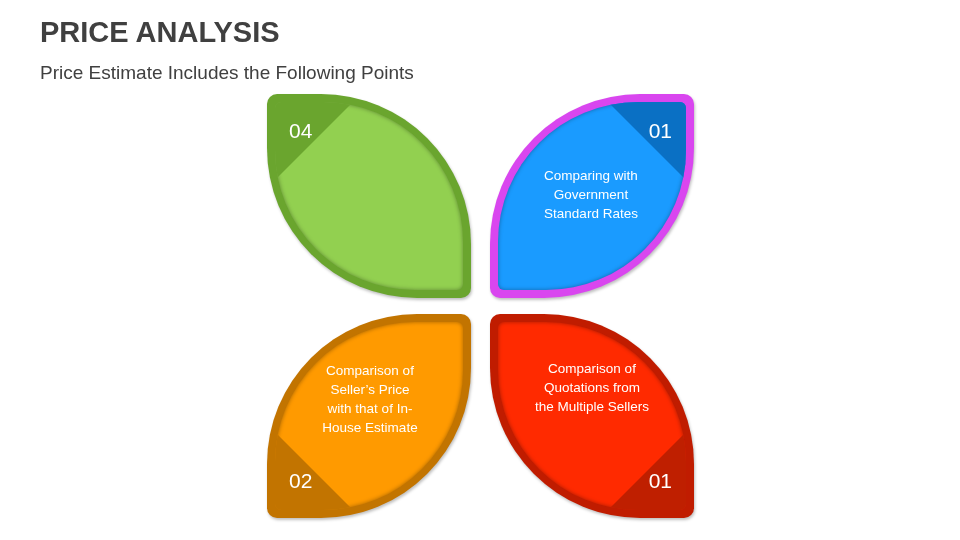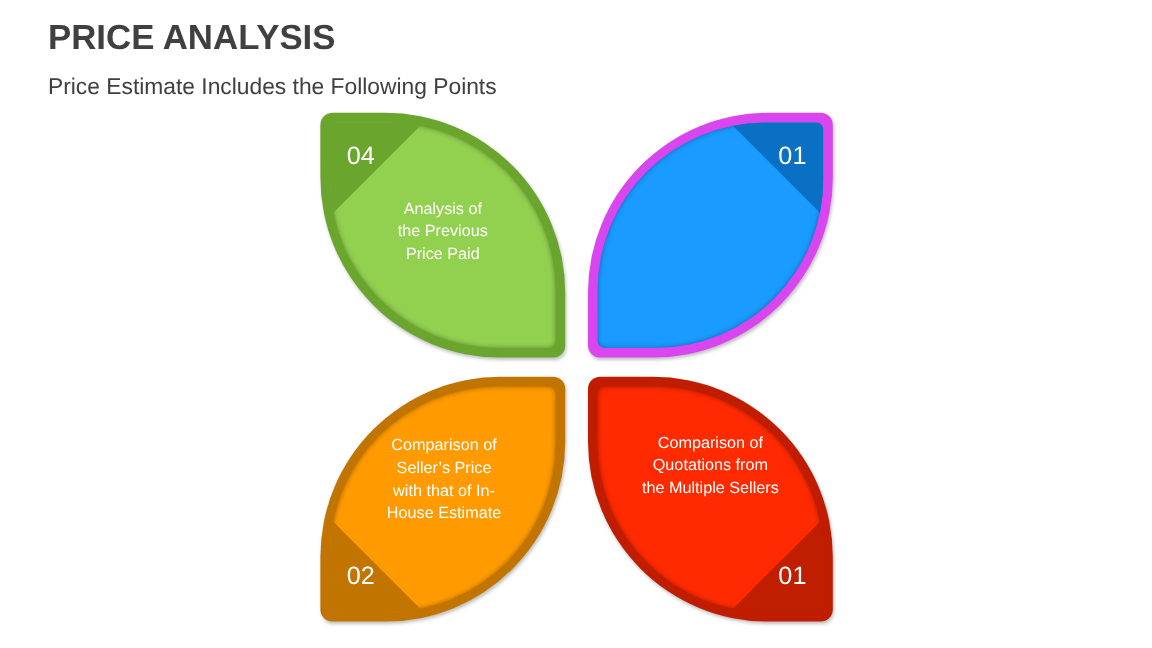--- a/index.html
+++ b/index.html
@@ -36,30 +36,30 @@
 <body>
 
 <div class="title">PRICE ANALYSIS</div>
 <div class="subtitle">Price Estimate Includes the Following Points</div>
 
 <div class="petal" id="p4" style="background:#6aa52e;">
   <div class="inner" style="background:#92d050;">
     <div class="tri" style="left:0;top:0;border-top:78px solid #6aa52e;border-right:78px solid transparent;"></div>
   </div>
   <div class="num" style="left:22px;top:25px;">04</div>
-  <div class="txt" style="left:40px;width:124px;top:70px;">Analysis of
-the Previous
-Price Paid</div>
 </div>
 
 <div class="petal" id="p1" style="background:#d946ef;">
   <div class="inner" style="background:#1a9bff;">
     <div class="tri" style="right:0;top:0;border-top:78px solid #0a70c4;border-left:78px solid transparent;"></div>
   </div>
   <div class="num" style="right:22px;top:25px;">01</div>
+  <div class="txt" style="left:36px;width:130px;top:72px;">Comparing with
+Government
+Standard Rates</div>
 </div>
 
 <div class="petal" id="p3" style="background:#c27400;">
   <div class="inner" style="background:#ff9a00;">
     <div class="tri" style="left:0;bottom:0;border-bottom:78px solid #c27400;border-right:78px solid transparent;"></div>
   </div>
   <div class="num" style="left:22px;bottom:25px;">02</div>
   <div class="txt" style="left:38px;width:130px;top:47px;">Comparison of
 Seller’s Price
 with that of In-

